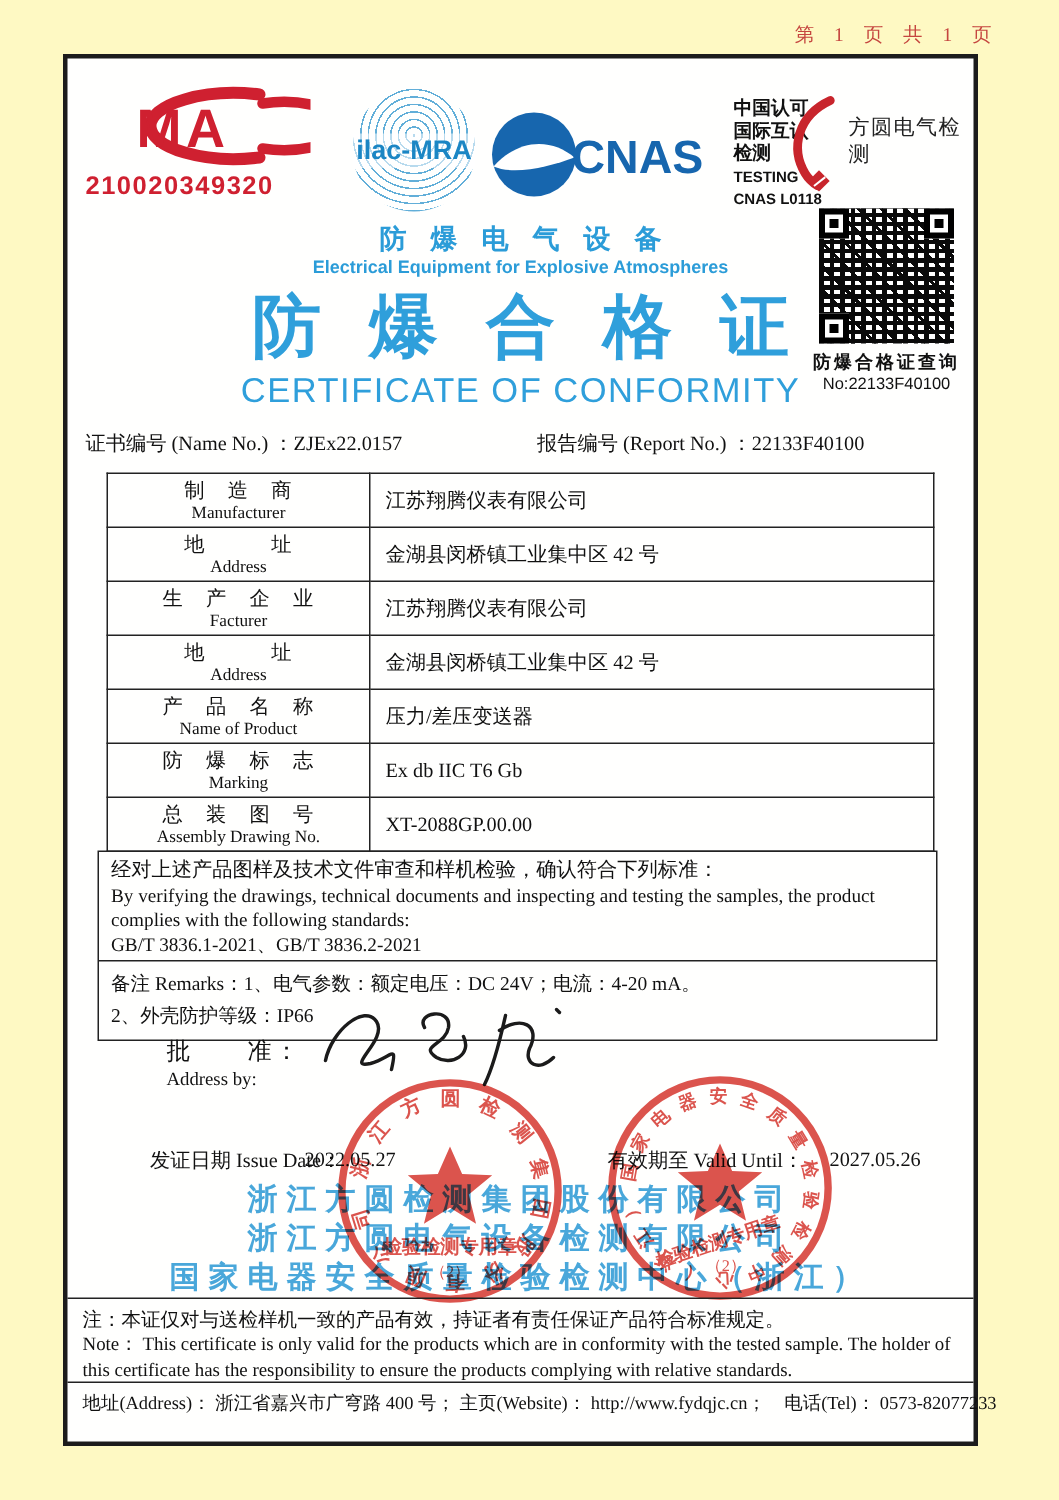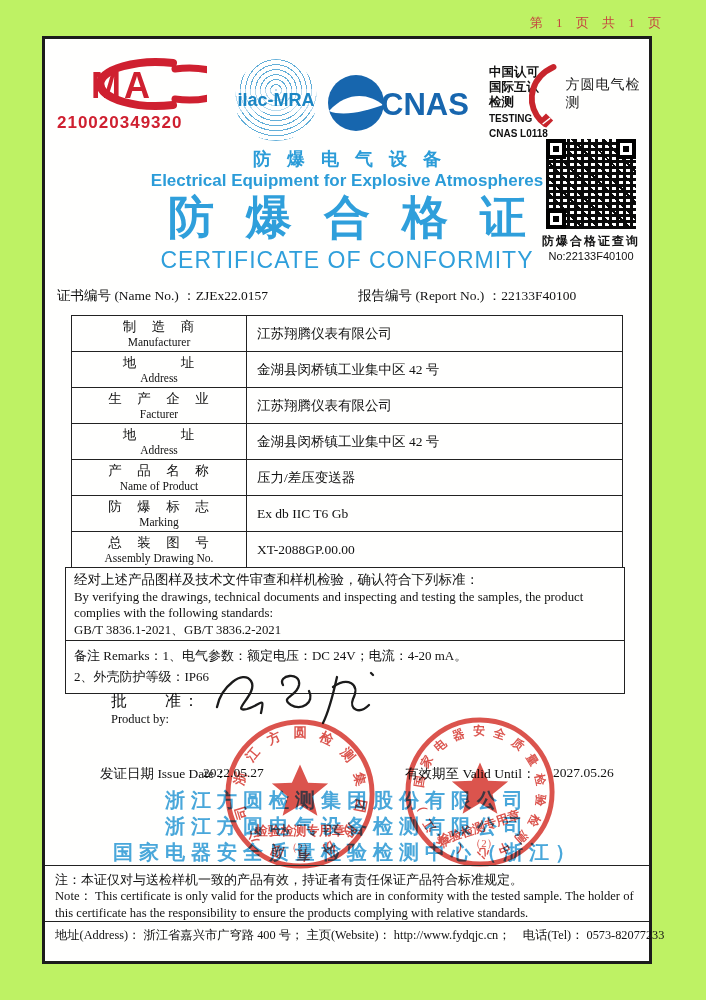--- a/index.html
+++ b/index.html
@@ -1,38 +1,38 @@
 <!DOCTYPE html>
 <html><head>
 <meta charset="utf-8">
 <style>
   html,body{margin:0;padding:0;}
   body{width:706px;height:1000px;background:#f4f3f1;font-family:"Liberation Serif","DejaVu Serif",serif;position:relative;overflow:hidden;}
-  .page{position:absolute;left:0;top:0;width:706px;height:1000px;background:#bef264;}
+  .page{position:absolute;left:0;top:0;width:706px;height:1000px;background:#fef9c3;}
   .page-num{position:absolute;top:14px;right:40px;color:#c5463f;font-size:13px;letter-spacing:5px;font-family:"Liberation Serif",serif;}
   .frame{position:absolute;left:42px;top:36px;width:604px;height:922px;border:3px solid #1c1c1c;background:#fffffe;}
 
   
   .logos{position:absolute;left:8px;top:18px;width:588px;height:86px;}
   .cma{position:absolute;left:4px;top:0;width:170px;text-align:left;}
   .cma-num{color:#cf2030;font-weight:bold;font-size:17px;letter-spacing:1px;font-family:"Liberation Sans",sans-serif;margin-top:-2px;}
   .ilac{position:absolute;left:182px;top:2px;width:82px;height:82px;border-radius:50%;
         background:repeating-radial-gradient(circle at 50% 38%, rgba(70,160,210,.85) 0 1px, rgba(255,255,255,0) 1px 5px);
         display:flex;align-items:center;justify-content:center;}
   .ilac span{color:#1b86c4;font-weight:bold;font-size:18px;font-family:"Liberation Sans",sans-serif;background:rgba(255,255,255,.55);padding:1px 2px;}
   .cnas{position:absolute;left:272px;top:8px;display:flex;align-items:center;}
   .cnas-zh{margin-left:4px;font-family:"Liberation Sans",sans-serif;}
   .cnas-zh .zh{font-size:12.5px;font-weight:bold;color:#111;line-height:15px;}
   .cnas-zh .en{font-size:10px;font-weight:bold;color:#111;line-height:12px;margin-top:3px;font-family:"Liberation Sans",sans-serif;}
   .fy{position:absolute;left:462px;top:0;display:flex;align-items:center;}
   .fy-label{font-size:14px;color:#222;margin-left:2px;margin-top:-8px;letter-spacing:1px;}
 
   
   .hdr-zh-small{position:absolute;left:0;width:100%;top:108px;text-align:center;color:#2b9cd8;font-size:18px;font-weight:bold;letter-spacing:16px;text-indent:16px;}
-  .hdr-en-small{position:absolute;left:0;width:100%;top:132px;text-align:center;color:#2b9cd8;font-size:17px;font-weight:bold;font-family:"Liberation Sans",sans-serif;}
+  .hdr-en-small{position:absolute;left:0;width:100%;top:132px;text-align:center;color:#2b9cd8;font-size:12px;font-weight:bold;font-family:"Liberation Sans",sans-serif;}
   .hdr-zh-big{position:absolute;left:0;width:100%;top:148px;text-align:center;color:#2f9fdb;font-size:46px;font-weight:bold;letter-spacing:32px;text-indent:32px;}
   .hdr-en-big{position:absolute;left:0;width:100%;top:208px;text-align:center;color:#2f9fdb;font-size:23px;font-family:"Liberation Sans",sans-serif;letter-spacing:1px;}
 
   
   .qr-block{position:absolute;right:6px;top:100px;width:104px;text-align:center;}
   .qr{position:relative;width:90px;height:90px;margin:0 auto;background:#fff;
       background-image:
         repeating-linear-gradient(90deg,#0a0a0a 0 3px,rgba(0,0,0,0) 3px 7px),
         repeating-linear-gradient(0deg,#0a0a0a 0 3px,rgba(0,0,0,0) 3px 6px),
         repeating-linear-gradient(45deg,rgba(0,0,0,0) 0 4px,#0a0a0a 4px 6px,rgba(0,0,0,0) 6px 11px);}
@@ -218,21 +218,21 @@
         <div>GB/T 3836.1-2021、GB/T 3836.2-2021</div>
       </div>
       <div class="rmk">
         <div>备注 Remarks：1、电气参数：额定电压：DC 24V；电流：4-20 mA。</div>
         <div>2、外壳防护等级：IP66</div>
       </div>
     </div>
 
     <div class="approve">
       <div class="zh">批　　准：</div>
-      <div class="en">Product by:</div>
+      <div class="en">Address by:</div>
     </div>
     <svg class="sig" width="190" height="72" viewBox="0 0 190 72">
       <g stroke="#1b1b1b" stroke-width="2.3" fill="none" stroke-linecap="round">
         <path d="M14,46 C18,26 40,8 48,20 C56,32 26,52 44,48 C58,44 62,34 58,52"></path>
         <path d="M80,24 C74,14 98,10 96,24 C94,36 76,36 88,44 C98,50 112,42 106,30"></path>
         <path d="M134,16 C130,34 126,50 120,62"></path>
         <path d="M130,26 C144,16 158,22 150,38 C146,48 156,54 166,44"></path>
         <path d="M168,12 l2,2"></path>
       </g>
     </svg>

